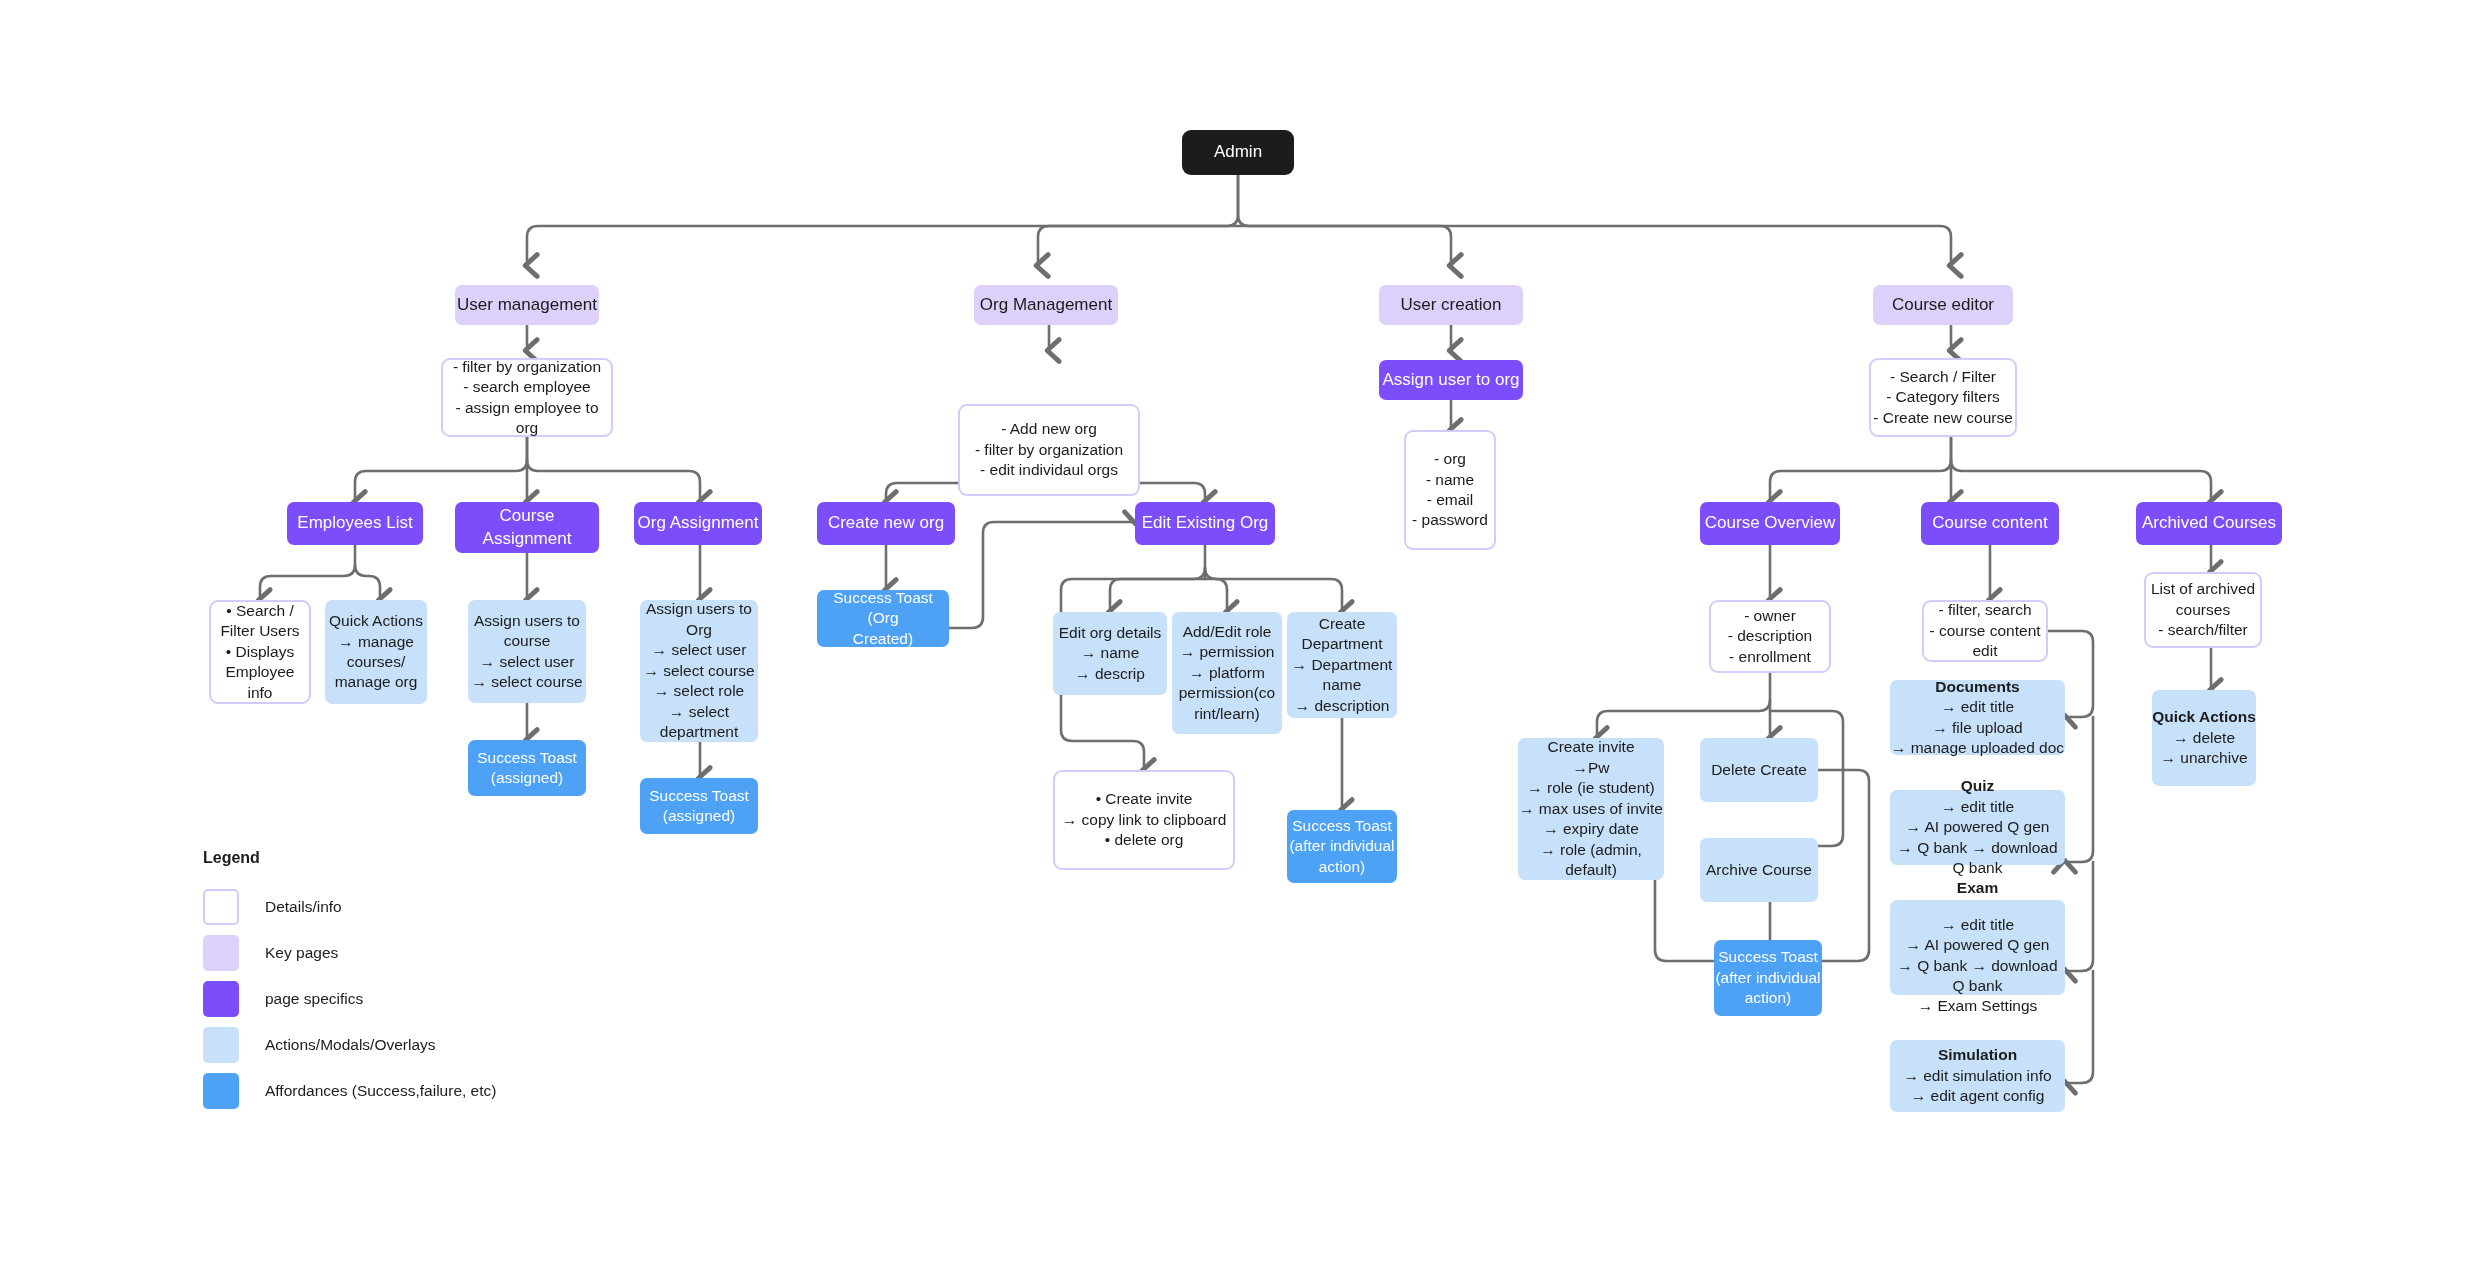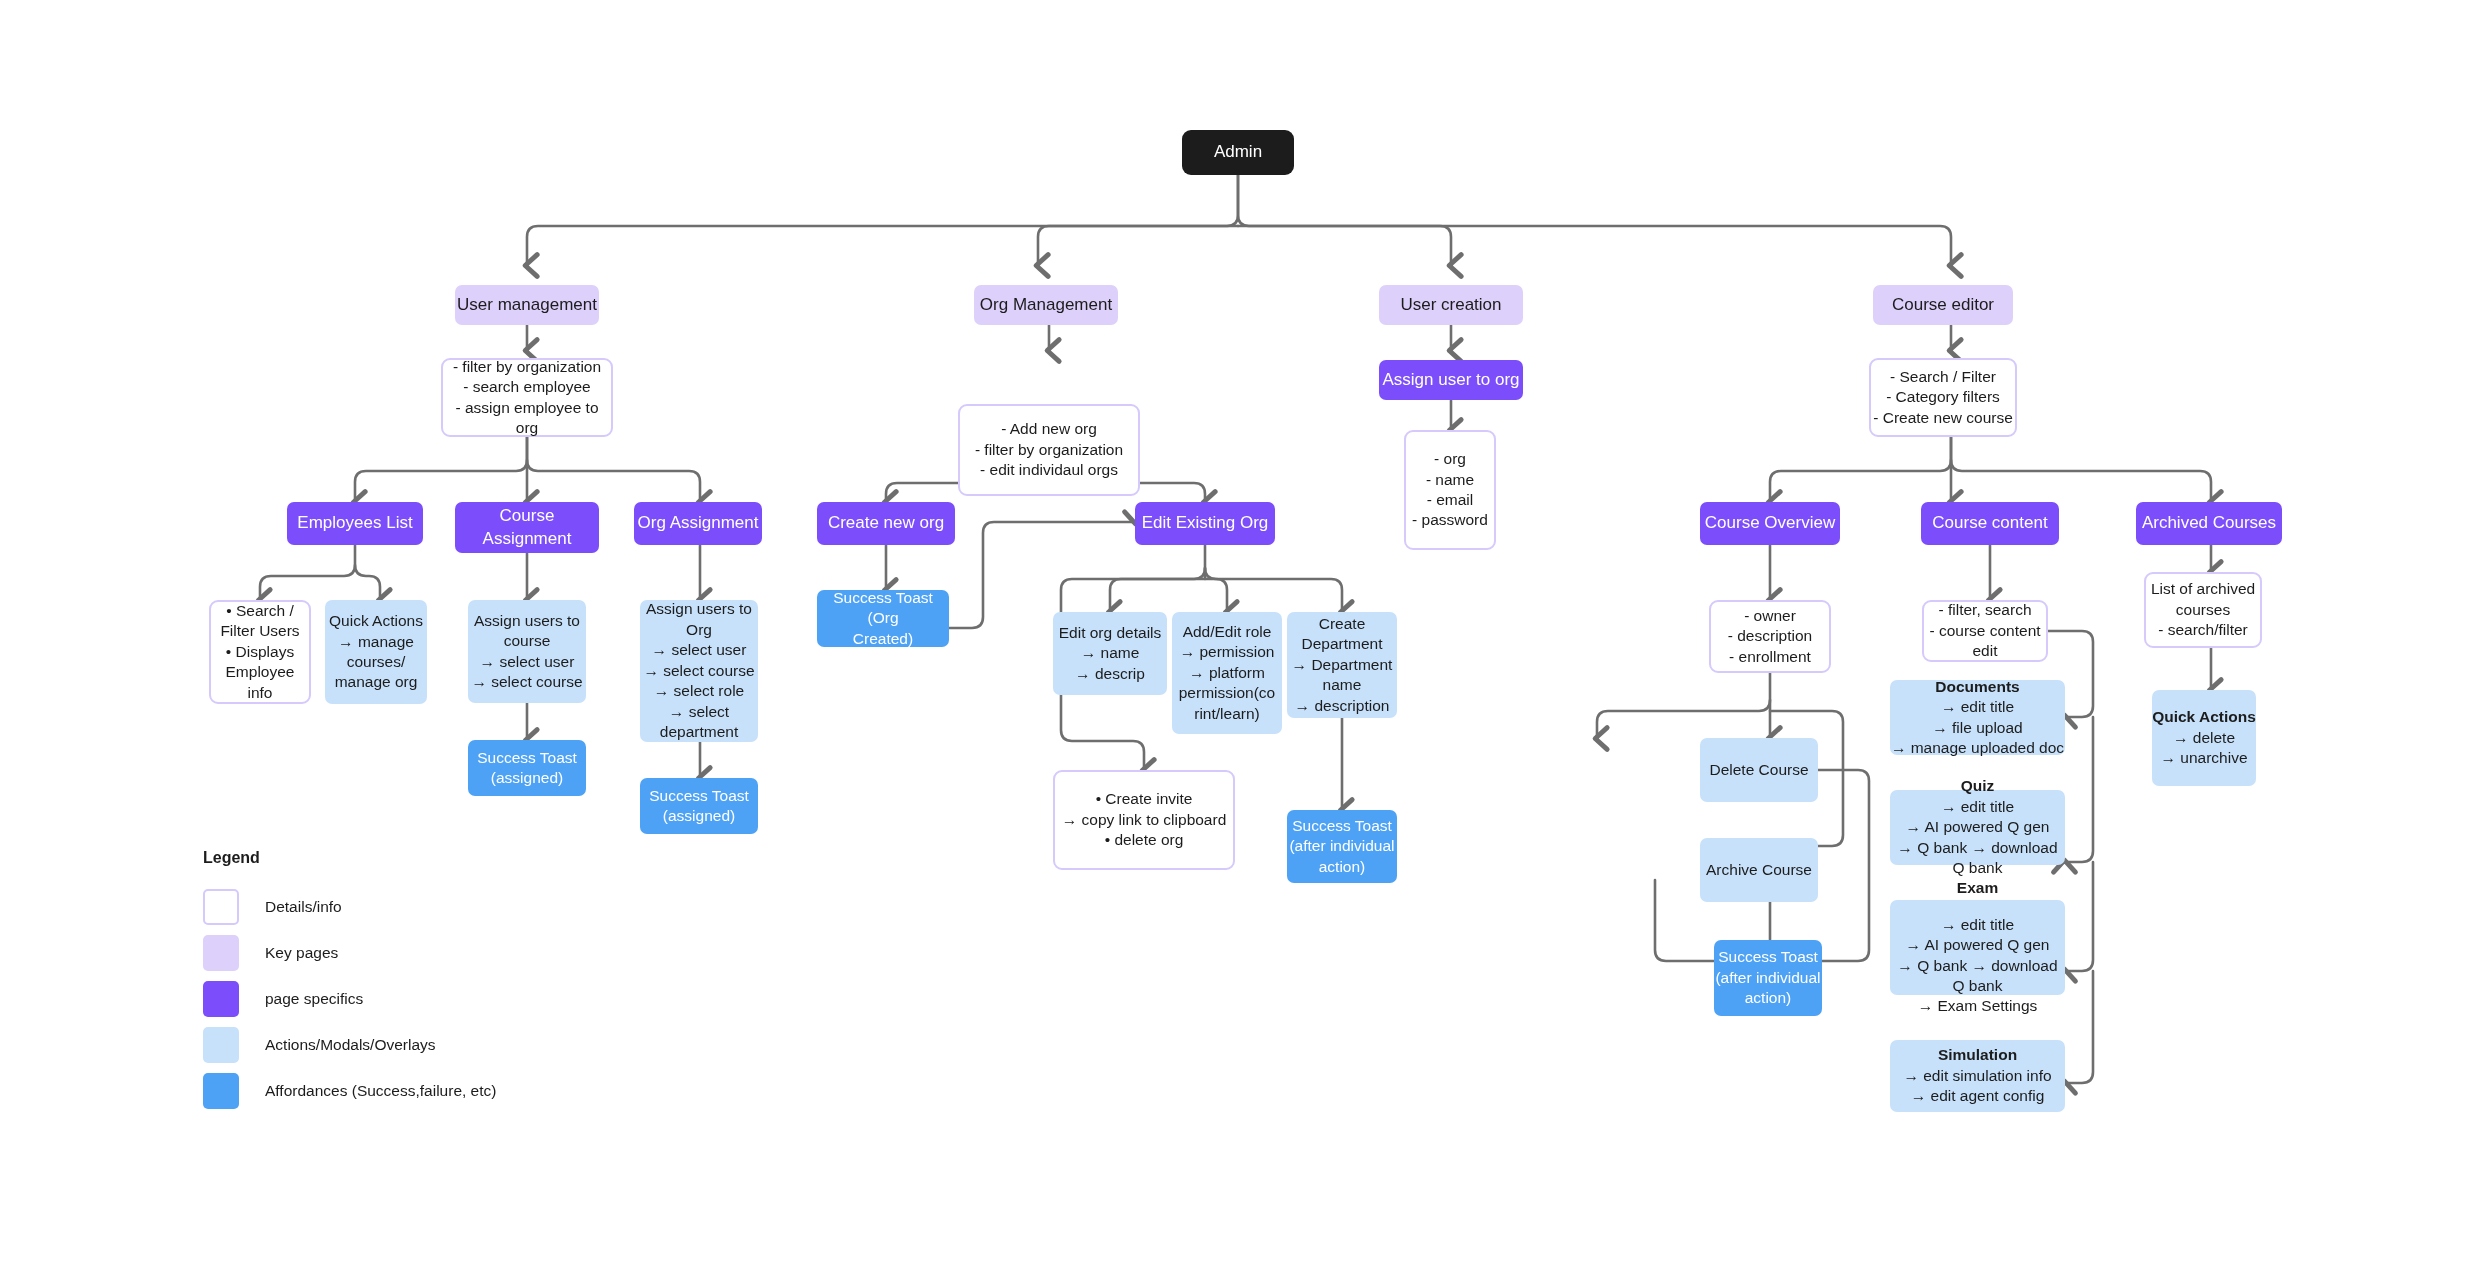--- a/index.html
+++ b/index.html
@@ -243,22 +243,30 @@
   </div>
 
   <div class="node n-spec" style="left:1700px;top:502px;width:140px;height:43px;">
     <span class="txt">Course Overview</span>
   </div>
   <div class="node n-det" style="left:1709px;top:600px;width:122px;height:73px;">
     <span class="txt">- owner
 - description
 - enrollment</span>
   </div>
+  <div class="node n-act" style="left:1518px;top:738px;width:146px;height:142px;">
+    <span class="txt">Create invite
+→Pw
+→ role (ie student)
+→ max uses of invite
+→ expiry date
+→ role (admin, default)</span>
+  </div>
   <div class="node n-act" style="left:1700px;top:738px;width:118px;height:64px;">
-    <span class="txt">Delete Course</span>
+    <span class="txt">Delete Create</span>
   </div>
   <div class="node n-act" style="left:1700px;top:838px;width:118px;height:64px;">
     <span class="txt">Archive Course</span>
   </div>
   <div class="node n-aff" style="left:1714px;top:940px;width:108px;height:76px;">
     <span class="txt">Success Toast
 (after individual
 action)</span>
   </div>
 

